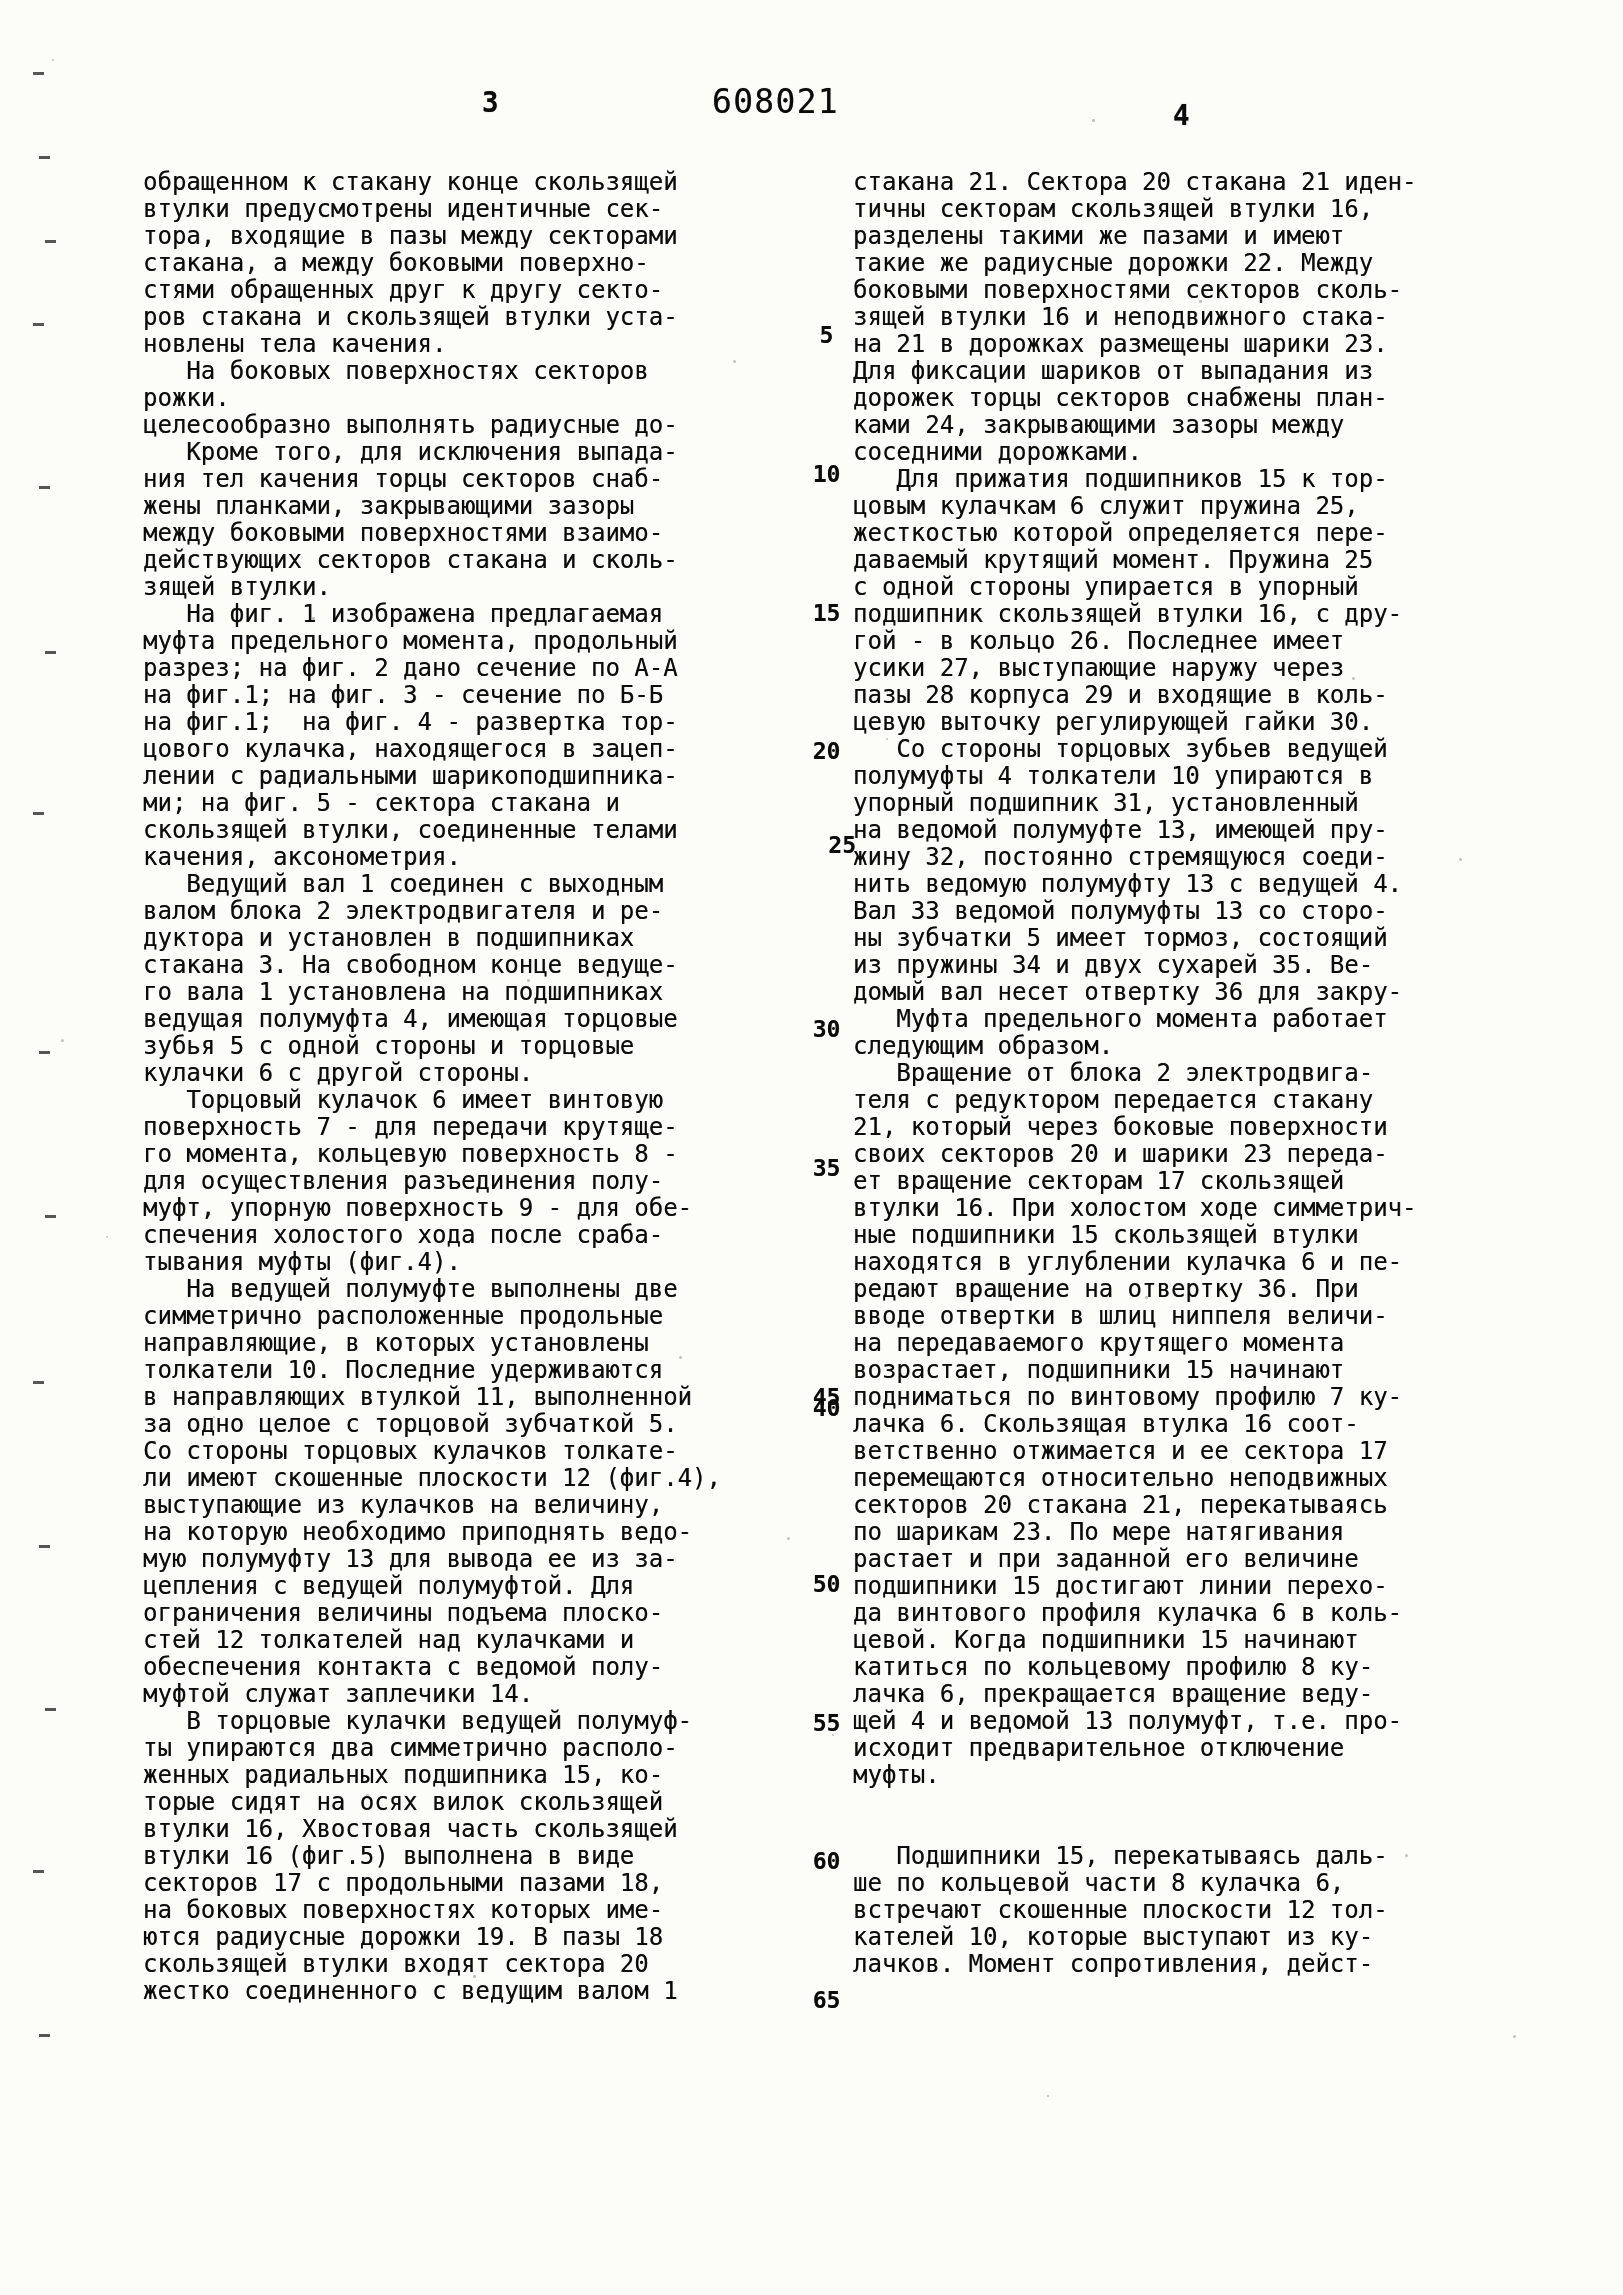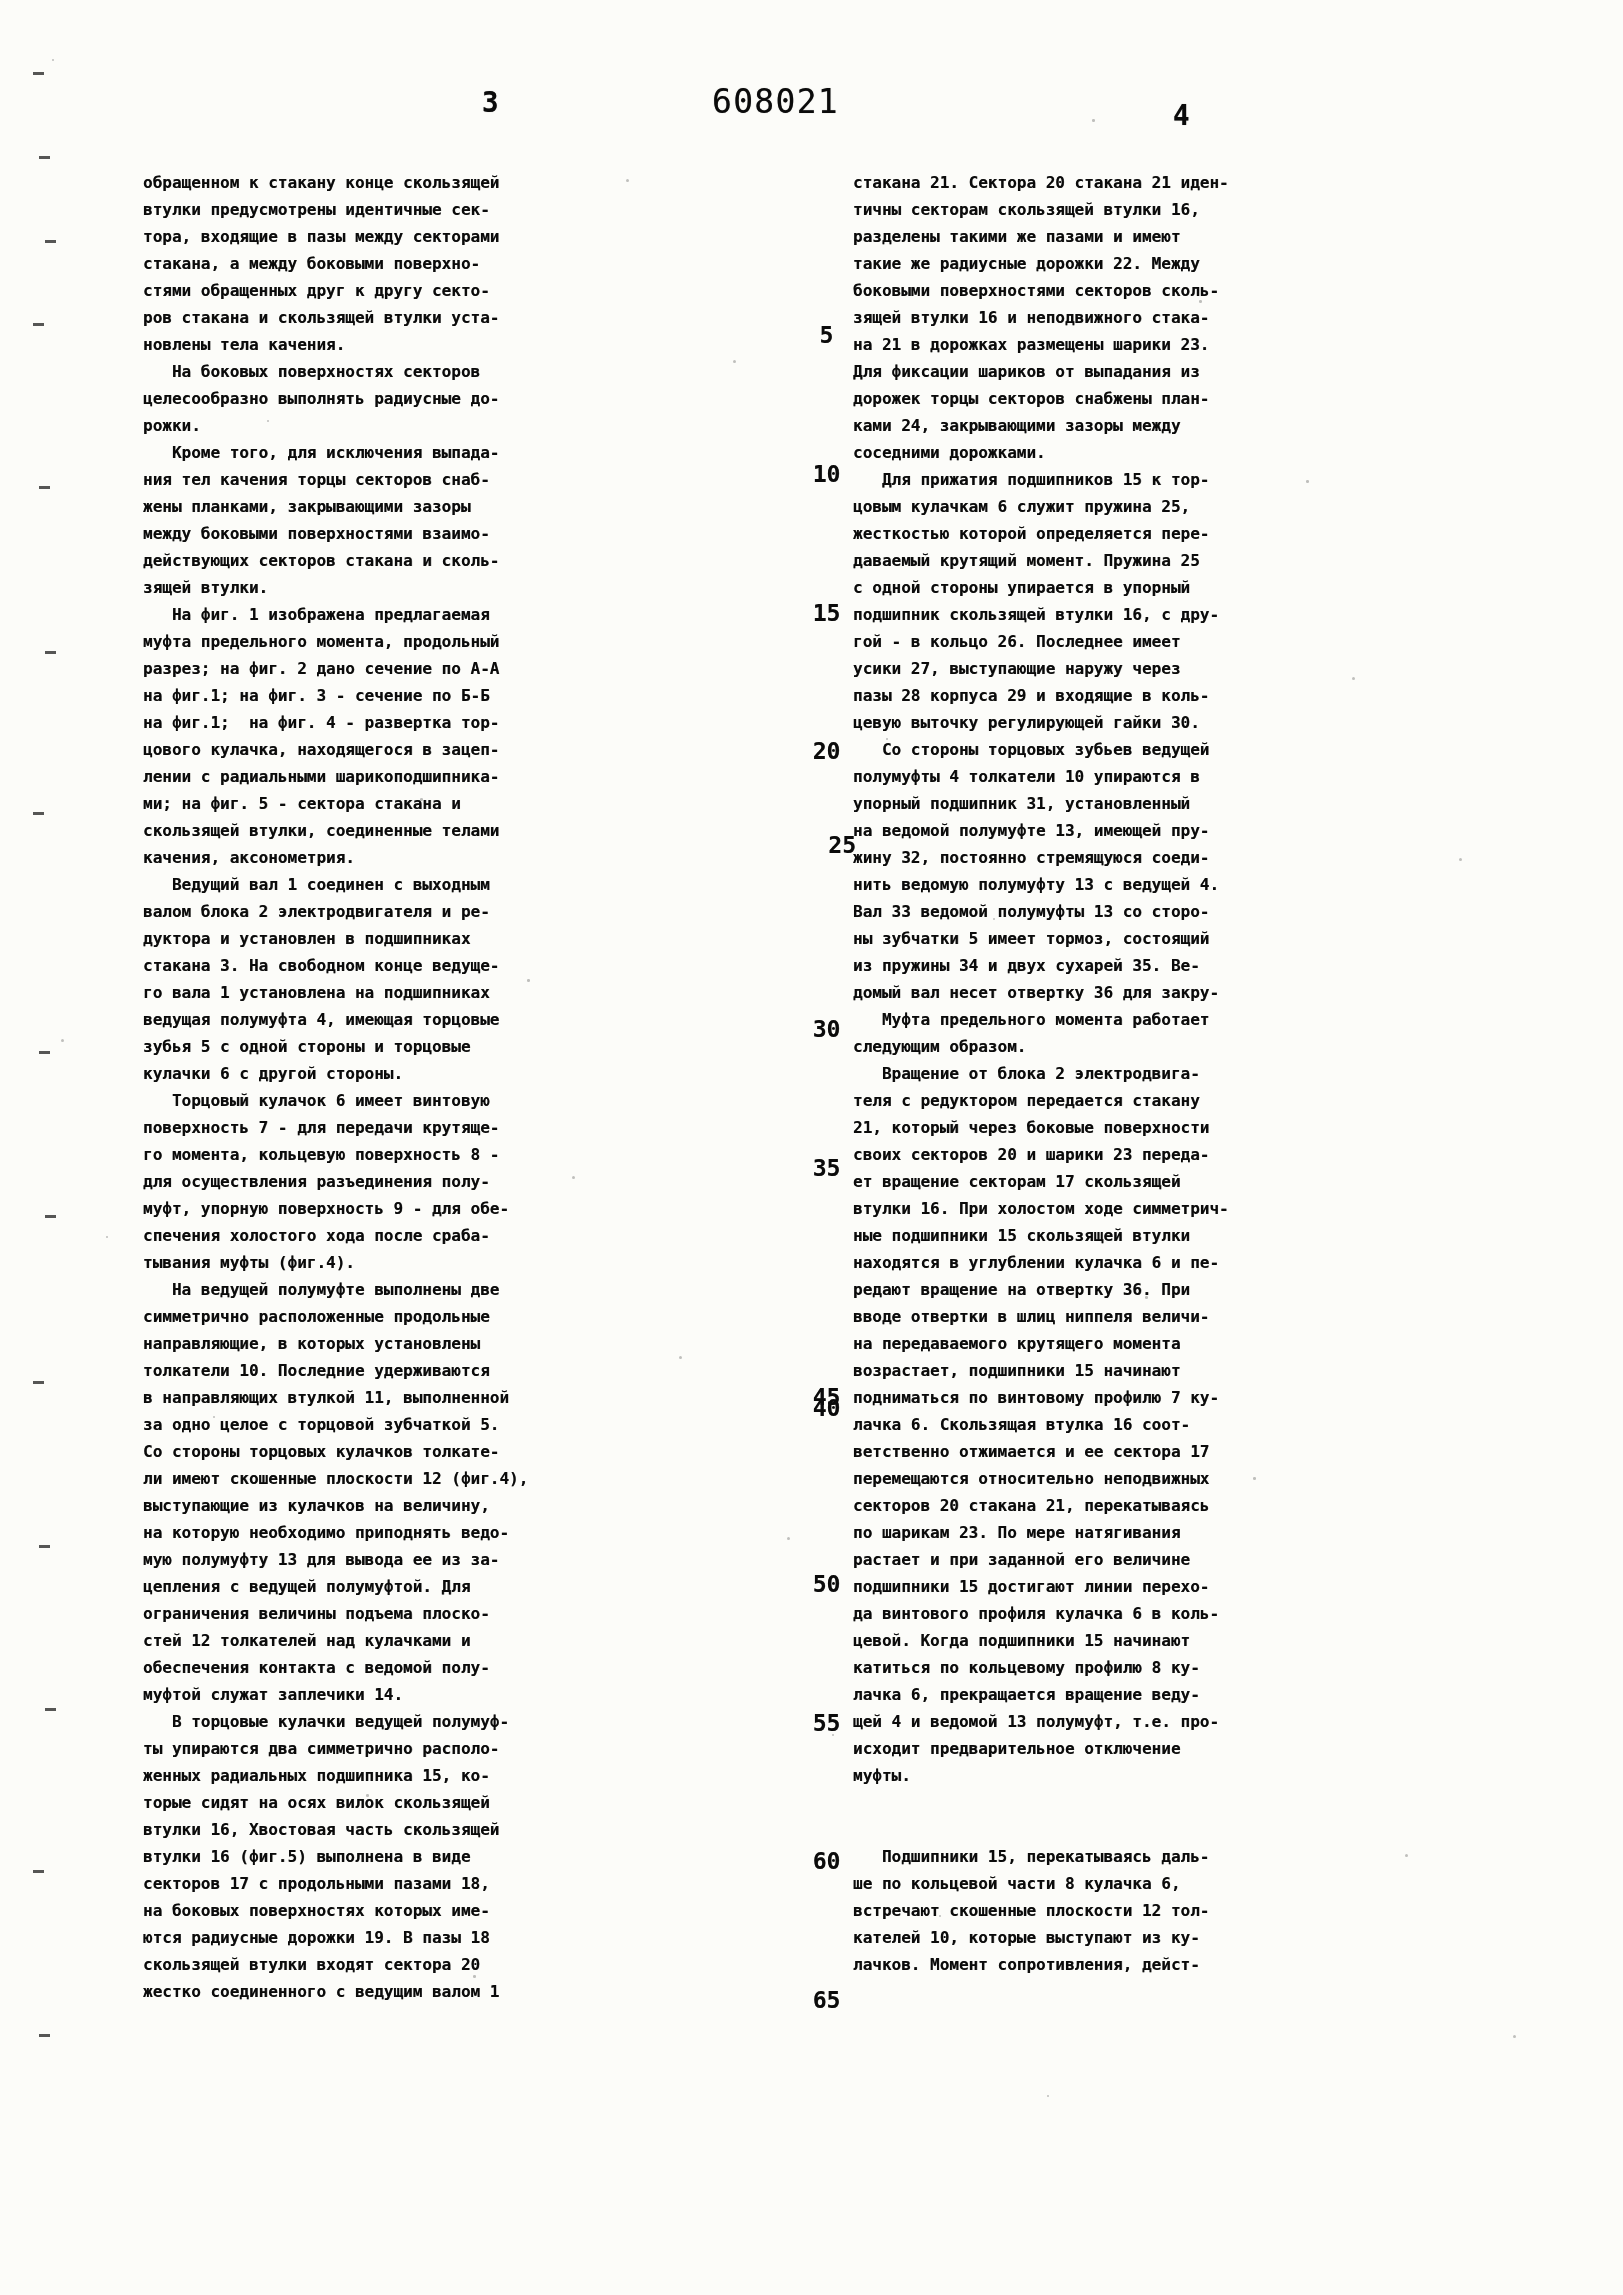--- a/index.html
+++ b/index.html
@@ -15,22 +15,22 @@
     position:absolute;
     font-weight:700;
     font-size:27.5px;
     text-shadow:0 0 0.7px rgba(0,0,0,.55);
   }
   #doc-number{font-weight:400;font-size:33px;letter-spacing:1.3px;}
   .col{
     position:absolute;
     top:169px;
     width:661px;
-    font-size:16px;
-    font-weight:700;
+    font-size:24px;
+    font-weight:400;
     line-height:27px;
     text-shadow:0.3px 0.3px 0.3px rgba(0,0,0,.5);
   }
   #left-col{left:143px;}
   #right-col{left:853px;}
   .text-line{white-space:pre;min-height:27px;}
   .gutter-num{
     position:absolute;
     left:797px;
     width:59px;
@@ -65,22 +65,22 @@
 
   <div class="col" id="left-col">
       <div class="text-line">обращенном к стакану конце скользящей</div>
       <div class="text-line">втулки предусмотрены идентичные сек-</div>
       <div class="text-line">тора, входящие в пазы между секторами</div>
       <div class="text-line">стакана, а между боковыми поверхно-</div>
       <div class="text-line">стями обращенных друг к другу секто-</div>
       <div class="text-line">ров стакана и скользящей втулки уста-</div>
       <div class="text-line">новлены тела качения.</div>
       <div class="text-line">   На боковых поверхностях секторов</div>
+      <div class="text-line">рожки.</div>
       <div class="text-line">целесообразно выполнять радиусные до-</div>
-      <div class="text-line">рожки.</div>
       <div class="text-line">   Кроме того, для исключения выпада-</div>
       <div class="text-line">ния тел качения торцы секторов снаб-</div>
       <div class="text-line">жены планками, закрывающими зазоры</div>
       <div class="text-line">между боковыми поверхностями взаимо-</div>
       <div class="text-line">действующих секторов стакана и сколь-</div>
       <div class="text-line">зящей втулки.</div>
       <div class="text-line">   На фиг. 1 изображена предлагаемая</div>
       <div class="text-line">муфта предельного момента, продольный</div>
       <div class="text-line">разрез; на фиг. 2 дано сечение по А-А</div>
       <div class="text-line">на фиг.1; на фиг. 3 - сечение по Б-Б</div>

